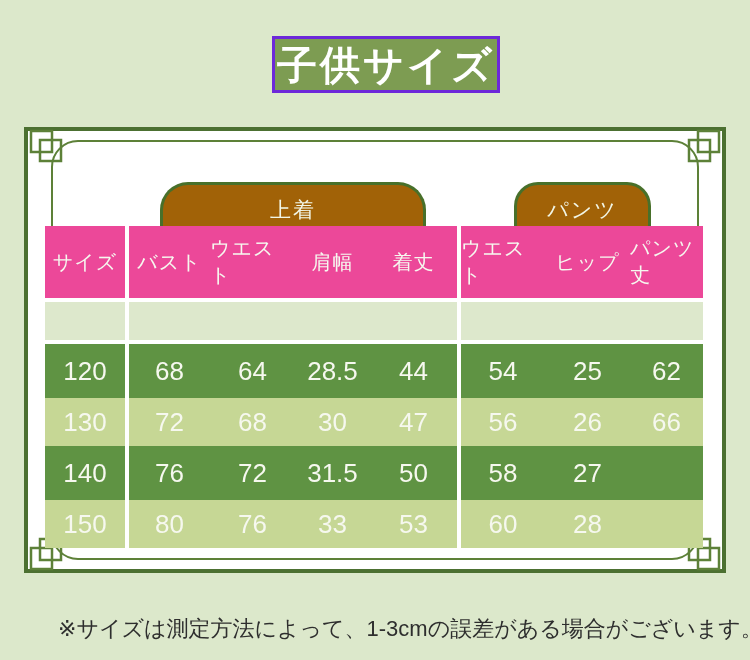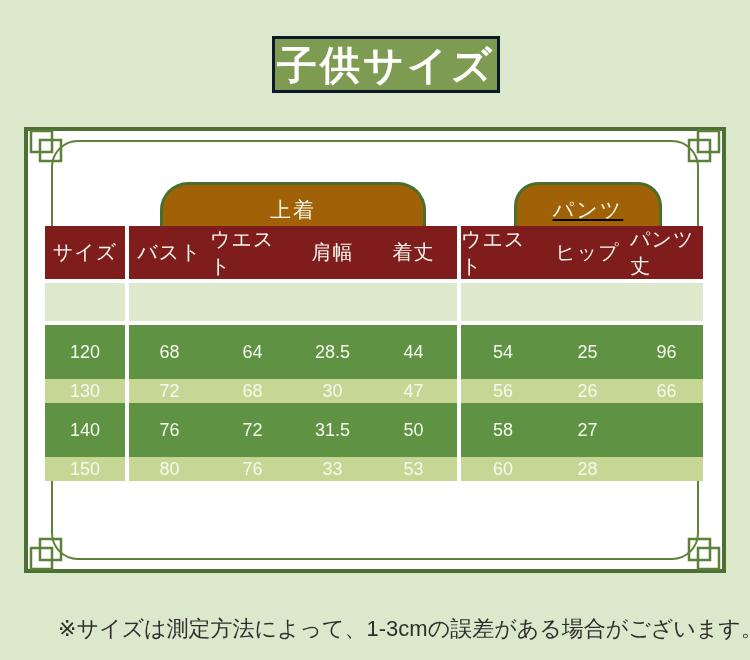--- a/index.html
+++ b/index.html
@@ -6,60 +6,60 @@
   .page{
     position:relative;
     width:750px;height:660px;
     background:#dce8cb;
     font-family:"Liberation Sans","DejaVu Sans",sans-serif;
     overflow:hidden;
   }
   
   .banner{
     position:absolute;left:272px;top:36px;width:228px;height:57px;
-    background:#7d9c52;border:3px solid #0f172a;box-sizing:border-box;
+    background:#7d9c52;border:3px solid #6d28d9;box-sizing:border-box;
     display:flex;align-items:center;justify-content:center;
   }
   .banner span{
     color:#ffffff;font-size:40px;font-weight:600;letter-spacing:3px;line-height:1;
   }
   
   .card{
     position:absolute;left:24px;top:127px;width:702px;height:446px;
     background:#ffffff;
   }
   .card svg{position:absolute;left:0;top:0;}
   
   .tab{
     position:absolute;top:55px;height:52px;box-sizing:border-box;
     background:#a16207;border:3px solid #48702a;border-bottom:none;
     display:flex;align-items:flex-start;justify-content:center;
     z-index:1;
   }
   .tab span{color:#f2f6e6;font-size:21px;letter-spacing:2px;margin-top:11px;}
   .tab.jacket{left:136px;width:266px;border-radius:28px 28px 0 0;}
-  .tab.pants{left:490px;width:148px;border-radius:24px 24px 0 0;text-decoration:underline;}
+  .tab.pants{left:490px;width:137px;border-radius:24px 24px 0 0;}
   
   .tbl{position:absolute;left:21px;top:99px;width:658px;z-index:2;}
   .row{
     display:grid;
     grid-template-columns:80px 4px 81px 85px 75px 87px 4px 84px 85px 73px;
   }
   .row .cell{
     display:flex;align-items:center;justify-content:center;
     color:#f6f8ef;overflow:hidden;
   }
   .row .gap{background:#ffffff;}
-  .hrow{height:53px;background:#7f1d1d;}
+  .hrow{height:72px;background:#ec4899;}
   .hrow .cell{font-size:20px;letter-spacing:1px;}
   .wgap{height:4px;background:#ffffff;}
   .sprow{height:38px;background:#dde8cc;}
   .drow{height:54px;background:#5f9343;}
-  .lrow{height:24px;background:#c6d795;}
-  .drow .cell,.lrow .cell{font-size:18px;}
+  .lrow{height:48px;background:#c6d795;}
+  .drow .cell,.lrow .cell{font-size:26px;}
   
   .footnote{
     position:absolute;left:58px;top:616px;width:668px;
     color:#2e2e2e;font-size:22px;line-height:1.2;white-space:nowrap;
   }
 </style>
 </head>
 <body>
 
 <div class="page">
@@ -138,21 +138,21 @@
       <div class="row drow">
         <div class="cell">120</div>
         <div class="gap"></div>
         <div class="cell">68</div>
         <div class="cell">64</div>
         <div class="cell">28.5</div>
         <div class="cell">44</div>
         <div class="gap"></div>
         <div class="cell">54</div>
         <div class="cell">25</div>
-        <div class="cell">96</div>
+        <div class="cell">62</div>
       </div>
 
       <div class="row lrow">
         <div class="cell">130</div>
         <div class="gap"></div>
         <div class="cell">72</div>
         <div class="cell">68</div>
         <div class="cell">30</div>
         <div class="cell">47</div>
         <div class="gap"></div>

